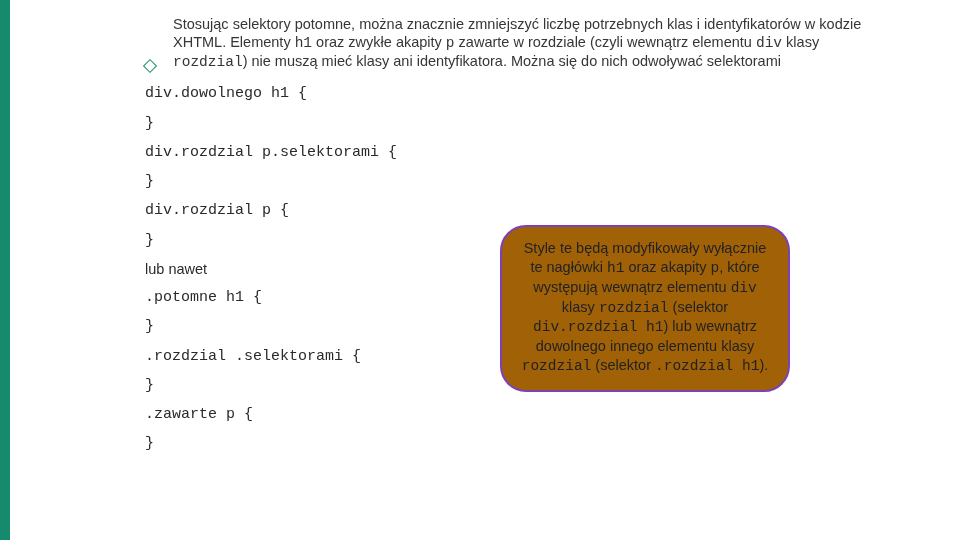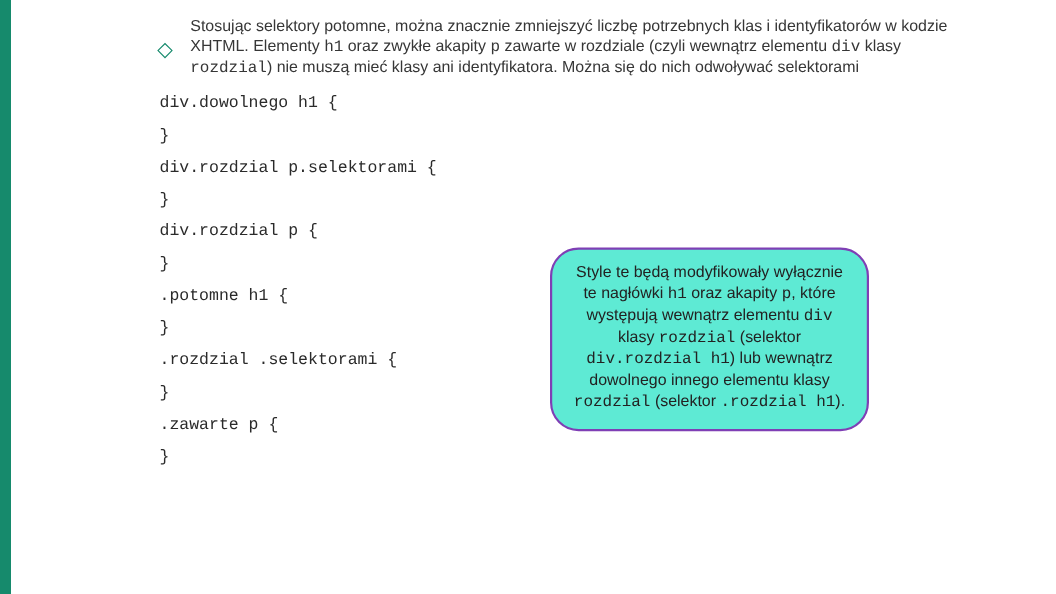--- a/index.html
+++ b/index.html
@@ -25,21 +25,21 @@
     background: #168a6c;
   }
   .content {
     position: absolute;
     left: 145px;
     top: 15px;
     width: 720px;
   }
   .bullet-row {
     display: flex;
-    align-items: center;
+    align-items: flex-end;
   }
   .diamond {
     flex: 0 0 auto;
     width: 10px; height: 10px;
     transform: rotate(45deg);
     border: 1.5px solid #168a6c;
     margin-top: 5px;
     margin-right: 18px;
     box-sizing: border-box;
   }
@@ -59,21 +59,21 @@
   }
   .code-block .plain {
     font-family: Arial, Helvetica, sans-serif;
     font-size: 14.5px;
   }
   .callout {
     position: absolute;
     left: 500px;
     top: 225px;
     width: 290px;
-    background: #5eead4;
+    background: #a16207;
     border: 2px solid #7f3fb5;
     border-radius: 26px;
     padding: 12px 14px 14px 14px;
     box-sizing: border-box;
     text-align: center;
     font-size: 14.5px;
     line-height: 1.3;
     color: #222;
   }
 </style>
@@ -92,20 +92,21 @@
       </div>
     </div>
 
     <div class="code-block" id="code-block">
         <div>div.dowolnego h1 {</div>
         <div>}</div>
         <div>div.rozdzial p.selektorami {</div>
         <div>}</div>
         <div>div.rozdzial p {</div>
         <div>}</div>
+        <div class="plain">lub nawet</div>
         <div>.potomne h1 {</div>
         <div>}</div>
         <div>.rozdzial .selektorami {</div>
         <div>}</div>
         <div>.zawarte p {</div>
         <div>}</div>
       </div>
 
   </div>
 

